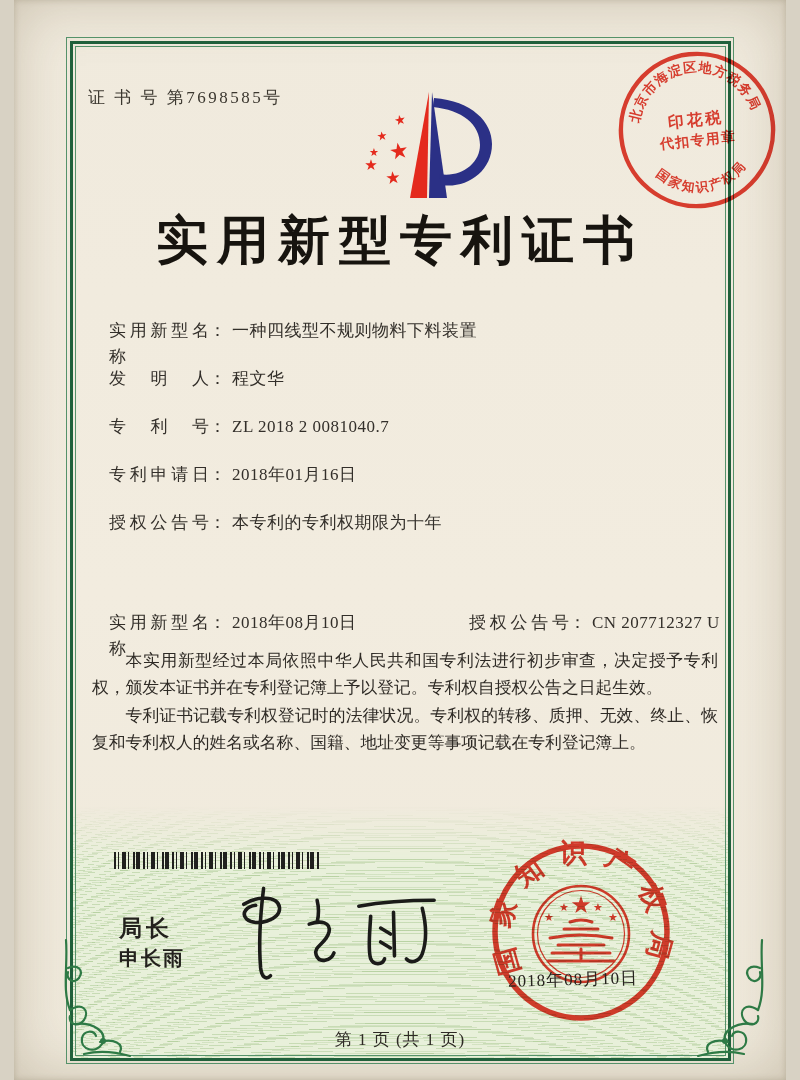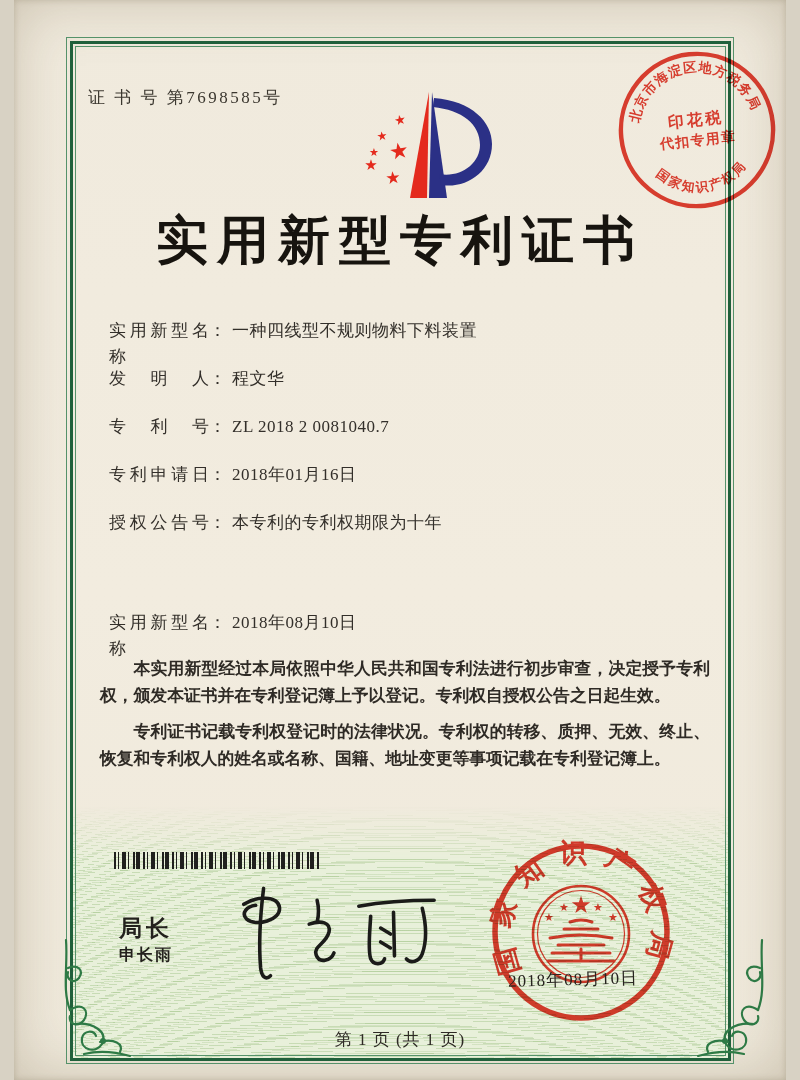--- a/index.html
+++ b/index.html
@@ -33,31 +33,31 @@
     transform:rotate(-6deg);opacity:.93;mix-blend-mode:multiply;}
   
   .frow{position:absolute;left:95px;right:60px;font-size:17px;line-height:26px;z-index:3;}
   .flabel{display:inline-block;width:100px;text-align:justify;text-align-last:justify;vertical-align:top;}
   .fcolon{display:inline-block;vertical-align:top;}
   .fvalue{display:inline-block;margin-left:6px;vertical-align:top;letter-spacing:.5px;}
   .rpair{position:absolute;left:360px;top:0;}
   
   .body-text{position:absolute;left:78px;right:68px;top:647px;z-index:3;
     font-size:16.8px;line-height:27.4px;text-align:justify;color:#2e2a25;}
-  .body-text p{margin:8px;text-indent:2em;font-weight:bold;}
+  .body-text p{margin:0;text-indent:2em;}
   
   .barcode{position:absolute;left:100px;top:852px;width:206px;height:17px;z-index:3;
     background:repeating-linear-gradient(90deg,
       #20201e 0 2px,transparent 2px 4px,#20201e 4px 5px,transparent 5px 8px,
       #20201e 8px 12px,transparent 12px 14px,#20201e 14px 15px,transparent 15px 19px,
       #20201e 19px 21px,transparent 21px 22px,#20201e 22px 26px,transparent 26px 29px);}
   
   .signoff-title{position:absolute;left:105px;top:913px;font-size:23px;letter-spacing:4px;
     font-family:"Liberation Sans","DejaVu Sans",sans-serif;font-weight:600;color:#23211d;z-index:3;}
-  .signoff-name{position:absolute;left:105px;top:945px;font-size:16px;letter-spacing:2px;
+  .signoff-name{position:absolute;left:105px;top:945px;font-size:20px;letter-spacing:2px;
     font-family:"Liberation Sans","DejaVu Sans",sans-serif;font-weight:600;color:#23211d;z-index:3;}
   .signature{position:absolute;left:200px;top:882px;width:238px;height:110px;z-index:4;}
   
   .seal{position:absolute;left:472px;top:837px;width:190px;height:190px;z-index:4;
     opacity:.95;mix-blend-mode:multiply;}
   .seal-date{position:absolute;left:494px;top:968px;font-size:17px;letter-spacing:1px;color:#26231f;
     z-index:5;transform:rotate(-1.5deg);}
   
   .orn{position:absolute;width:84px;height:122px;z-index:3;}
   .orn-left{left:44px;top:938px;}
@@ -121,20 +121,23 @@
     <span class="flabel">专利号</span><span class="fcolon">：</span><span class="fvalue">ZL 2018 2 0081040.7</span>
   </div>
   <div class="frow" style="top:462px">
     <span class="flabel">专利申请日</span><span class="fcolon">：</span><span class="fvalue">2018年01月16日</span>
   </div>
   <div class="frow" style="top:510px">
     <span class="flabel">授权公告号</span><span class="fcolon">：</span><span class="fvalue">本专利的专利权期限为十年</span>
   </div>
   <div class="frow" style="top:610px">
     <span class="flabel">实用新型名称</span><span class="fcolon">：</span><span class="fvalue">2018年08月10日</span>
+    <span class="rpair">
+      <span class="flabel">授权公告号</span><span class="fcolon">：</span><span class="fvalue">CN 207712327 U</span>
+    </span>
   </div>
 
   <div class="body-text">
     <p>本实用新型经过本局依照中华人民共和国专利法进行初步审查，决定授予专利权，颁发本证书并在专利登记簿上予以登记。专利权自授权公告之日起生效。</p>
     <p>专利证书记载专利权登记时的法律状况。专利权的转移、质押、无效、终止、恢复和专利权人的姓名或名称、国籍、地址变更等事项记载在专利登记簿上。</p>
   </div>
 
   <div class="barcode"></div>
 
   <div class="signoff-title">局长</div>

